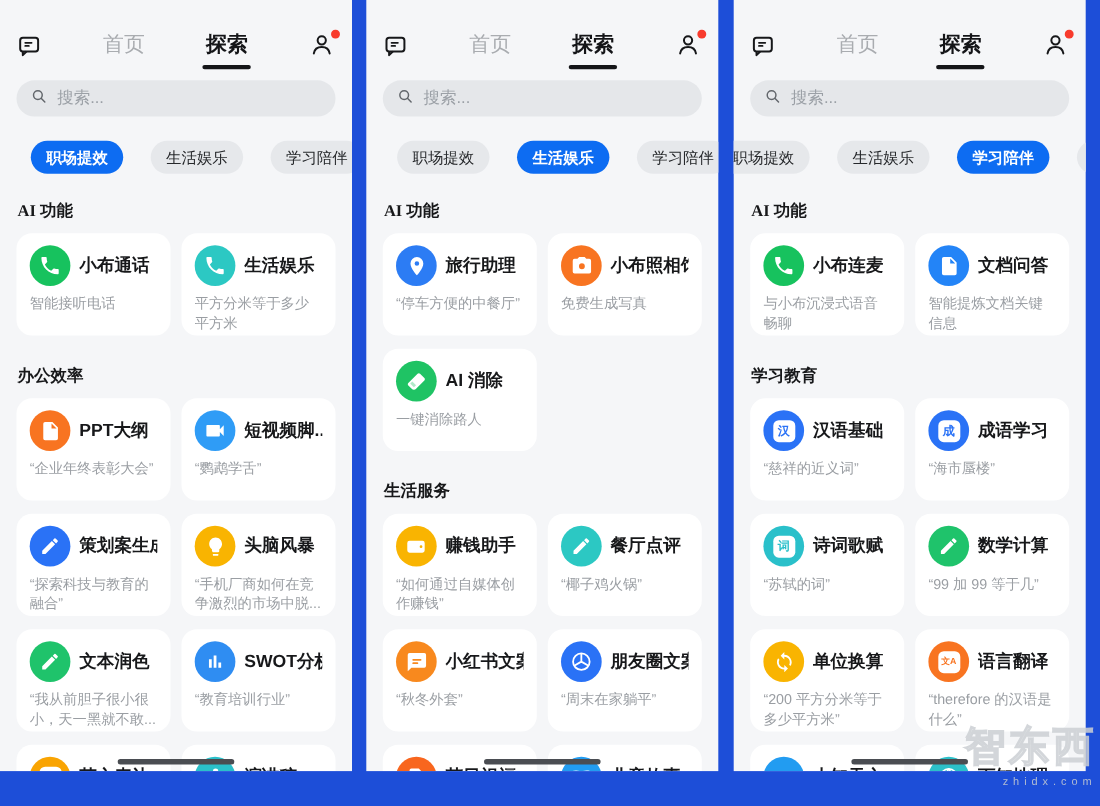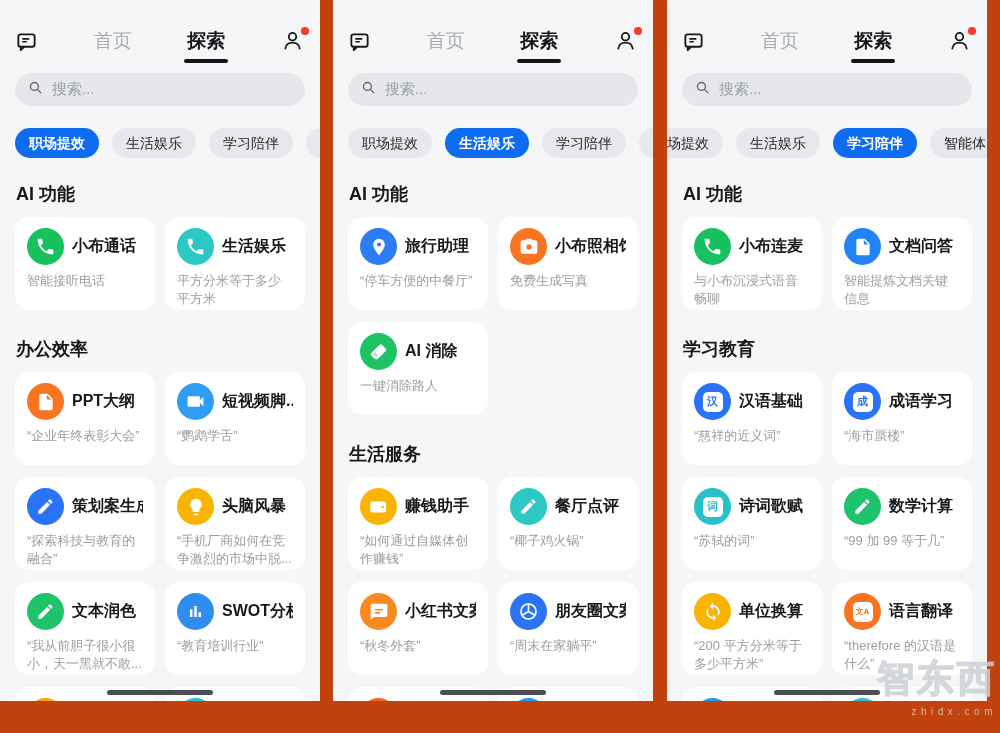--- a/index.html
+++ b/index.html
@@ -1,44 +1,44 @@
 <!DOCTYPE html>
 <html><head>
 <meta charset="utf-8">
 <style>
   html,body{margin:0;padding:0;background:#e9ebed;}
   .canvas{
-    position:relative;width:1000px;height:733px;background:#c2410c;overflow:hidden;
+    position:relative;width:1000px;height:733px;background:#1d4ed8;overflow:hidden;
     font-family:"Liberation Sans","DejaVu Sans",sans-serif;
     -webkit-font-smoothing:antialiased;
   }
   .screen{position:absolute;top:0;width:320px;height:701px;background:#f5f6f8;overflow:hidden;}
   #s1{left:0}#s2{left:333px}#s3{left:667px}
 
   
   .nav{display:flex;align-items:center;justify-content:space-between;margin:24px 15px 0;height:34px;}
   .nav .tab{font-size:19px;color:#a9acb0;position:relative;line-height:26px;white-space:nowrap;}
   .nav .tab.active{color:#141518;font-weight:700;}
   .nav .tab.active .underline{position:absolute;left:50%;transform:translateX(-50%);bottom:-9px;width:44px;height:4px;border-radius:2.5px;background:#141518;}
   .navicon{width:23px;height:23px;display:block;}
   .profile{position:relative;width:24px;height:24px;}
   .dot{position:absolute;top:-2px;right:-4px;width:7.5px;height:7.5px;border-radius:50%;background:#f83b2d;}
 
   
   .search{margin:15px 15px 0;height:33px;border-radius:17px;background:#e5e7ea;display:flex;align-items:center;padding:0 12px;gap:8px;}
   .search .ph{font-size:15px;color:#9ba0a6;}
 
   
-  .chips{margin-top:22px;padding:0 15px;display:flex;gap:13px;white-space:nowrap;}
+  .chips{margin-top:22px;padding:0 28px;display:flex;gap:25px;white-space:nowrap;}
   .chip{height:30px;line-height:30px;padding:0 14px;border-radius:15px;background:#e6e8eb;font-size:14px;color:#26282b;flex:0 0 auto;}
   .chip.selected{background:#0d6cf2;color:#fff;font-weight:700;}
 
   
   .content{padding:0 15px;}
-  .section-title{font-size:18px;font-weight:700;color:#17181a;margin:27px 1px 11px;}
+  .section-title{font-size:15px;font-weight:700;color:#17181a;margin:27px 1px 11px;font-family:Liberation Serif, serif;}
   .section:first-child .section-title{margin-top:24px;}
   .grid{display:grid;grid-template-columns:1fr 1fr;grid-auto-rows:93px;gap:12px 10px;}
   .card{background:#fff;border-radius:14px;padding:11px 12px;box-sizing:border-box;overflow:hidden;}
   .card-head{display:flex;align-items:center;gap:8px;}
   .icon{width:37px;height:37px;border-radius:50%;flex:0 0 auto;display:flex;align-items:center;justify-content:center;}
   .icon-char{width:20px;height:20px;background:#fff;border-radius:5px;display:flex;align-items:center;justify-content:center;font-weight:700;}
   .card-title{font-size:16px;font-weight:700;color:#17181a;white-space:nowrap;overflow:hidden;}
   .card-desc{margin-top:7px;font-size:13px;line-height:1.42;color:#9a9ea3;display:-webkit-box;-webkit-line-clamp:2;-webkit-box-orient:vertical;overflow:hidden;}
 
   

